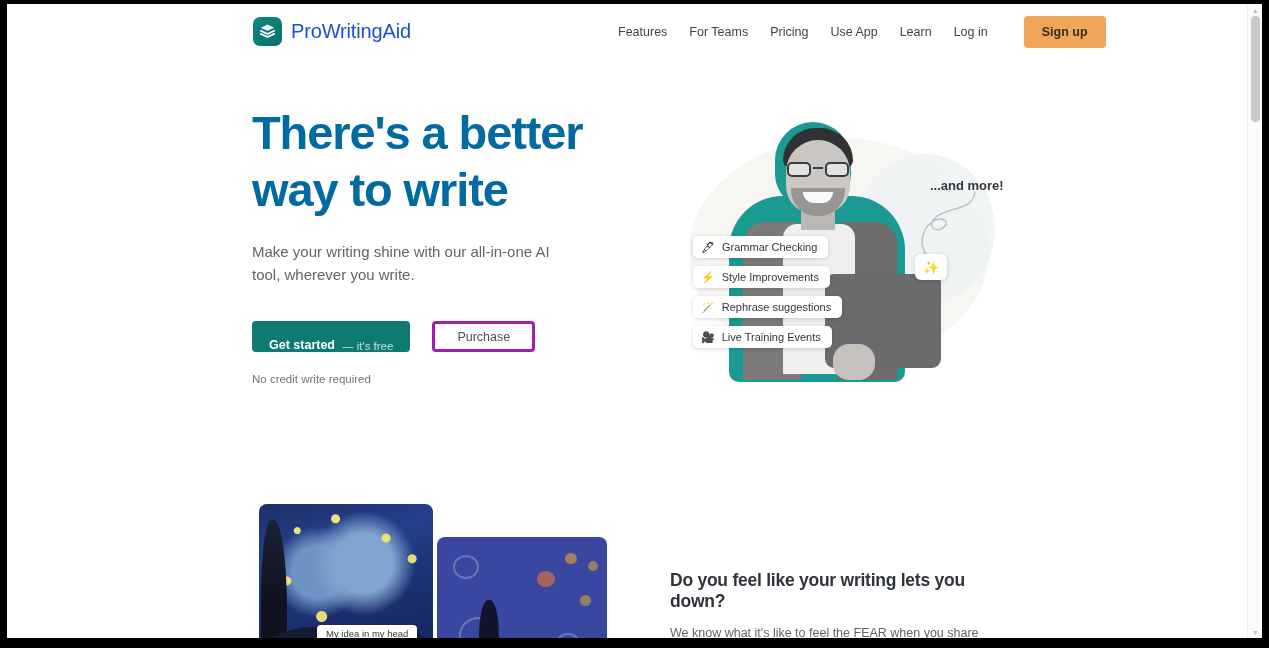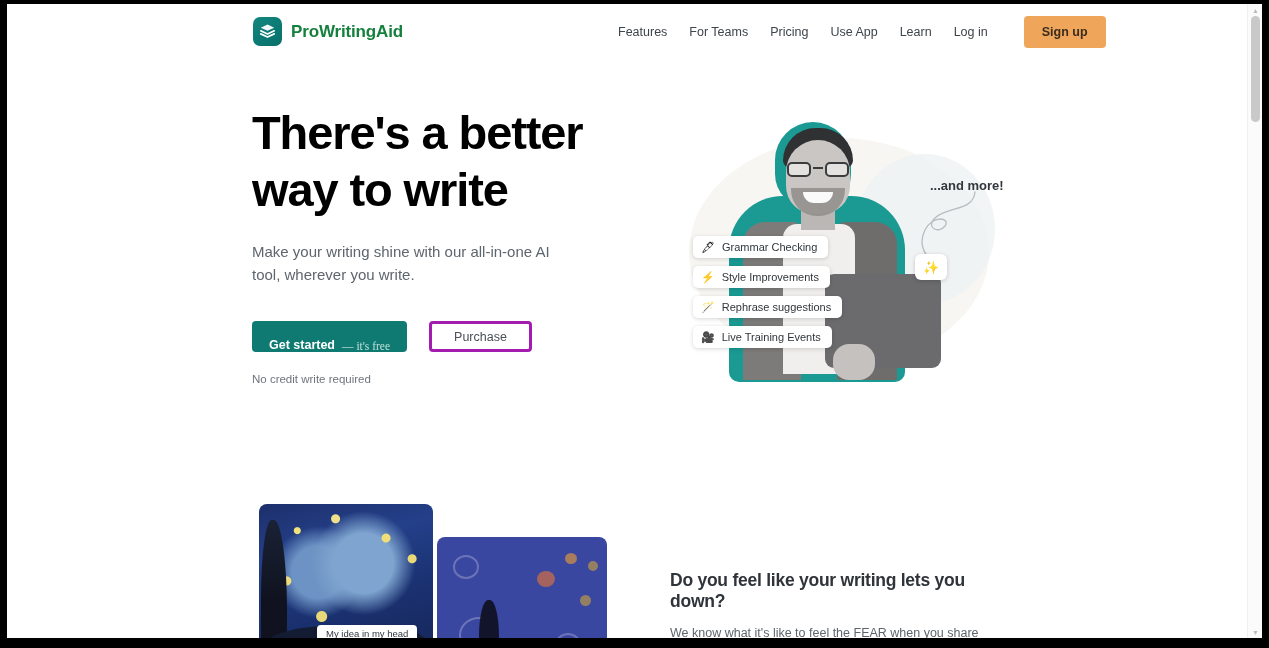--- a/index.html
+++ b/index.html
@@ -55,21 +55,21 @@
     display: flex; align-items: center; gap: 9px;
   }
   #logo-mark {
     width: 29px; height: 29px; border-radius: 7px;
     background: linear-gradient(145deg, #12887f 0%, #0c7a74 55%, #0a6f6a 100%);
     display: flex; align-items: center; justify-content: center;
     flex: none;
   }
   #logo-mark svg { display: block; }
   #brand-name {
-    font-size: 17px; font-weight: bold; color: #15803d;
+    font-size: 20px; font-weight: normal; color: #1d4ed8;
     letter-spacing: -0.15px; white-space: nowrap;
   }
   #nav {
     position: absolute; left: 600px; top: 0;
     height: 56px; display: flex; align-items: center; gap: 0;
   }
   .nav-link {
     font-size: 12.5px; color: #3e444b;
     padding: 6px 11px; white-space: nowrap; cursor: pointer;
   }
@@ -79,36 +79,36 @@
     font-size: 12.5px; font-weight: bold;
     padding: 9px 18px; border-radius: 4px; border: none;
     white-space: nowrap; cursor: pointer;
     font-family: "Liberation Sans", sans-serif;
   }
 
   
   #hero-copy { position: absolute; left: 245px; top: 100px; width: 400px; }
   #hero-title {
     font-size: 47px; line-height: 57px; font-weight: bold;
-    color: #000000; letter-spacing: -1.1px;
+    color: #0369a1; letter-spacing: -1.1px;
   }
   #hero-sub {
     margin-top: 22px;
     font-size: 15px; line-height: 23px; color: #5c6view;
     color: #5e666d; width: 330px;
   }
   #hero-buttons { margin-top: 35px; display: flex; align-items: center; gap: 22px; }
   #get-started-button {
     background: #0e7a72; border: none; border-radius: 4px;
     padding: 0 17px; height: 31px;
     display: flex; align-items: flex-end; gap: 7px;
     cursor: pointer; font-family: "Liberation Sans", sans-serif;
   }
   #get-started-label { font-size: 12.5px; font-weight: bold; color: #ffffff; }
-  #get-started-note { font-size: 11.5px; color: #bfe0dc; font-family: Liberation Serif, serif; }
+  #get-started-note { font-size: 11.5px; color: #bfe0dc; }
   #purchase-button {
     background: #ffffff; border: 3px solid #a21caf; border-radius: 4px;
     height: 31px; padding: 0 22px;
     font-size: 12.5px; color: #4a5056; cursor: pointer;
     font-family: "Liberation Sans", sans-serif;
   }
   #no-credit-card {
     position: absolute; left: 245px; top: 369px;
     font-size: 11.5px; color: #6e757c;
   }

